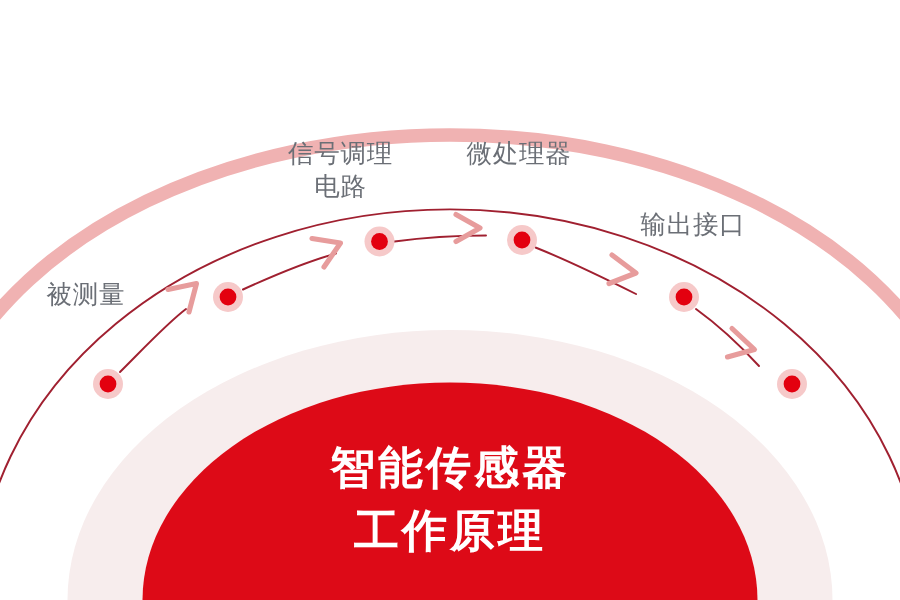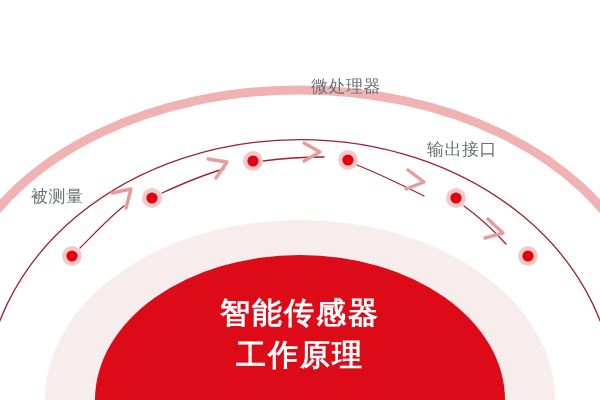--- a/index.html
+++ b/index.html
@@ -129,22 +129,26 @@
         <circle cx="528" cy="256" r="5.6" fill="#E3000F"></circle>
       </g>
     </g>
   </svg>
 
   <div class="node-label" style="left:31px; top:186px;">
     <div>被测量</div>
   </div>
 
 
+  <div class="node-label" style="left:192px; top:92px;">
+    <div>信号调理</div>
+    <div>电路</div>
+  </div>
 
-  <div class="node-label" style="left:311px; top:76px;">
+  <div class="node-label" style="left:311px; top:92px;">
     <div>微处理器</div>
   </div>
 
   <div class="node-label" style="left:427px; top:139px;">
     <div>输出接口</div>
   </div>
 
 
   <div class="title-wrap">
     <div class="title-line">智能传感器</div>

